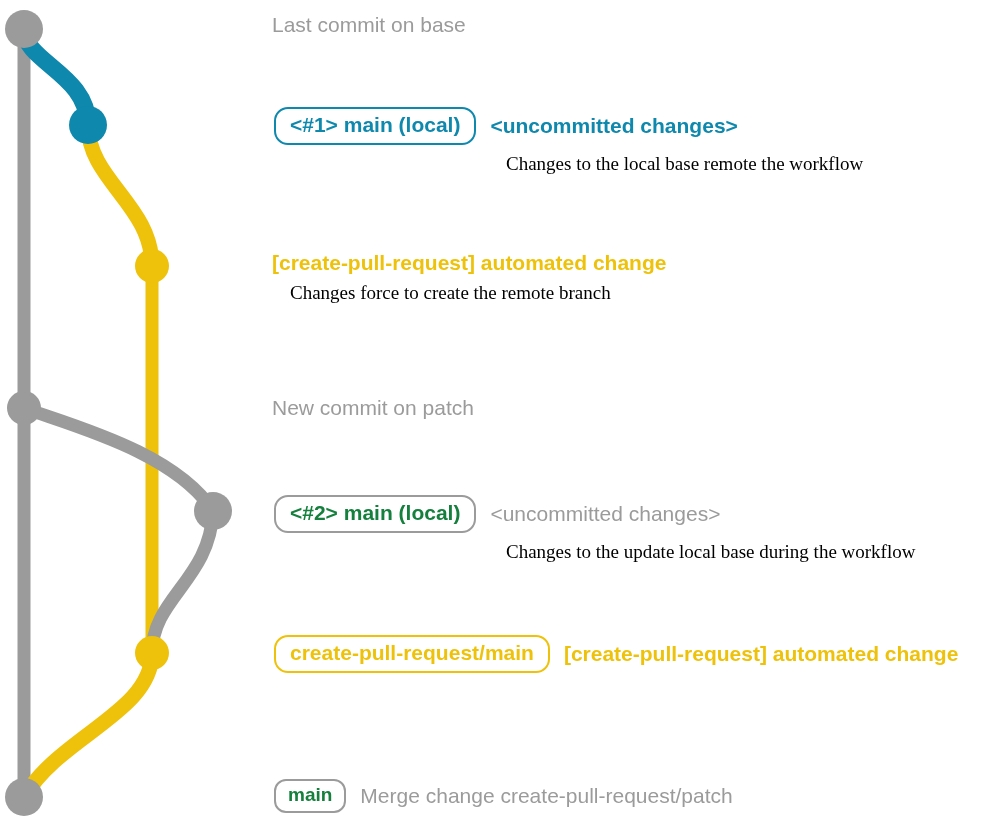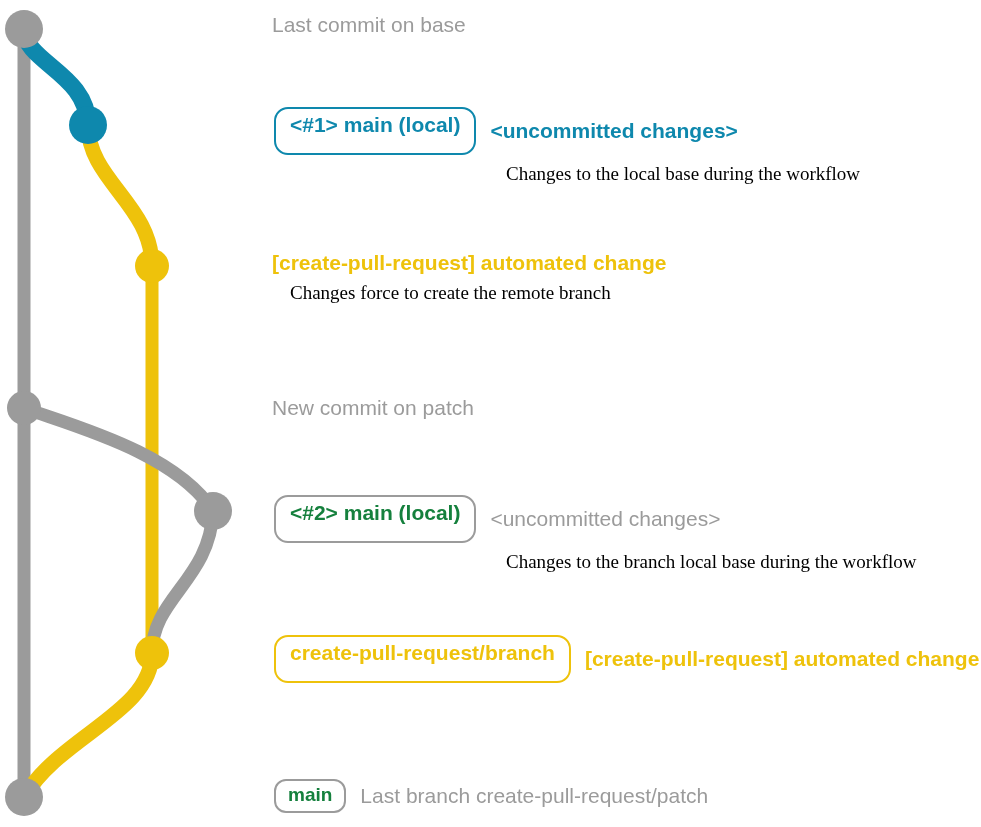--- a/index.html
+++ b/index.html
@@ -45,21 +45,21 @@
     flex-direction: row;
     align-items: center;
     white-space: nowrap;
   }
 
   
   .ref-pill {
     display: inline-block;
     border: 2px solid #9b9b9b;
     border-radius: 14px;
-    padding: 5px 14px 17px 14px;
+    padding: 5px 14px 7px 14px;
     font-size: 21px;
     font-weight: bold;
     line-height: 1.05;
     color: #9b9b9b;
     background: #ffffff;
     box-sizing: border-box;
   }
   .ref-pill.blue   { border-color: #0e88ad; color: #0e88ad; }
   .ref-pill.yellow { border-color: #eec20b; color: #eec20b; }
   .ref-pill.gray   { border-color: #9b9b9b; color: #15803d; }
@@ -122,21 +122,21 @@
       <span class="subject plain">Last commit on base</span>
     </div>
   </div>
 
   <div class="anno" style="left:256px; top:107px;">
     <div class="anno-row">
       <span class="ref-pill blue">&lt;#1&gt; main (local)</span>
       <span class="pill-gap"></span>
       <span class="subject blue">&lt;uncommitted changes&gt;</span>
     </div>
-    <div class="note" style="margin-left:232px;">Changes to the local base during the workflow</div>
+    <div class="note" style="margin-left:232px;">Changes to the local base remote the workflow</div>
   </div>
 
   <div class="anno" style="left:254px; top:252px;">
     <div class="anno-row">
       <span class="subject yellow">[create-pull-request] automated change</span>
     </div>
     <div class="note" style="margin-left:18px;">Changes force to create the remote branch</div>
   </div>
 
   <div class="anno" style="left:254px; top:397px;">
@@ -144,32 +144,32 @@
       <span class="subject plain">New commit on patch</span>
     </div>
   </div>
 
   <div class="anno" style="left:256px; top:495px;">
     <div class="anno-row">
       <span class="ref-pill gray">&lt;#2&gt; main (local)</span>
       <span class="pill-gap"></span>
       <span class="subject gray">&lt;uncommitted changes&gt;</span>
     </div>
-    <div class="note" style="margin-left:232px;">Changes to the branch local base during the workflow</div>
+    <div class="note" style="margin-left:232px;">Changes to the update local base during the workflow</div>
   </div>
 
   <div class="anno" style="left:256px; top:635px;">
     <div class="anno-row">
-      <span class="ref-pill yellow">create-pull-request/branch</span>
+      <span class="ref-pill yellow">create-pull-request/main</span>
       <span class="pill-gap"></span>
       <span class="subject yellow">[create-pull-request] automated change</span>
     </div>
   </div>
 
   <div class="anno" style="left:256px; top:779px;align-items:center;">
     <div class="anno-row">
       <span class="ref-pill gray small">main</span>
       <span class="pill-gap"></span>
-      <span class="subject plain">Last branch create-pull-request/patch</span>
+      <span class="subject plain">Merge change create-pull-request/patch</span>
     </div>
   </div>
 
 </div>
 
 </body></html>

